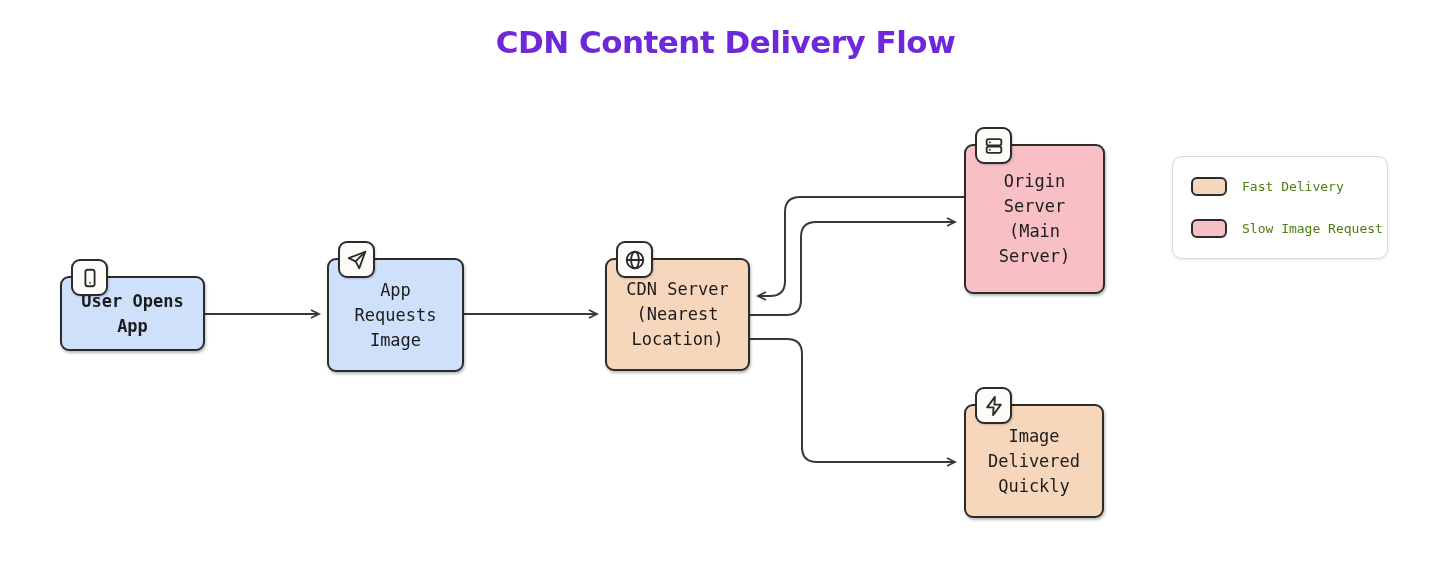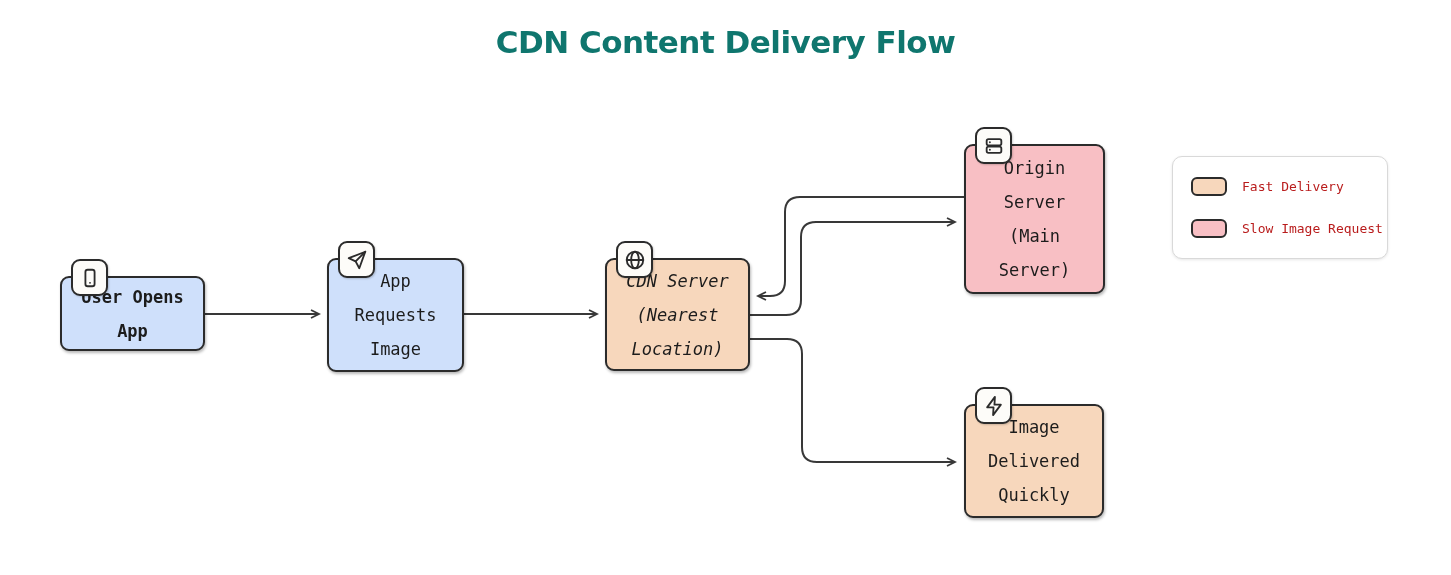--- a/index.html
+++ b/index.html
@@ -2,56 +2,56 @@
 <html><head>
 <meta charset="utf-8">
 <style>
   html,body{margin:0;padding:0;background:#ffffff;}
   body{width:1451px;height:575px;position:relative;overflow:hidden;
        font-family:"DejaVu Sans","Liberation Sans",sans-serif;}
 
   .canvas{position:absolute;inset:0;}
 
   .title{position:absolute;top:24px;left:0;width:100%;text-align:center;
-         font-size:31px;font-weight:800;color:#0f766e;letter-spacing:-0.5px;}
+         font-size:31px;font-weight:800;color:#6d28d9;letter-spacing:-0.5px;}
 
   
   .edges{position:absolute;left:0;top:0;width:1451px;height:575px;pointer-events:none;}
 
   
   .node{position:absolute;border:2px solid #2b2b2b;border-radius:9px;
         box-shadow:1px 2px 3px rgba(0,0,0,0.28);
         display:flex;align-items:center;justify-content:center;
         font-family:"DejaVu Sans Mono","Liberation Mono",monospace;
-        font-size:17px;line-height:34px;color:#1c1c1c;text-align:center;
+        font-size:17px;line-height:25px;color:#1c1c1c;text-align:center;
         white-space:pre-line;}
   .node-1{left:60px; top:276px;width:141px;height:71px;font-weight:bold;}
   .node-2{left:327px;top:258px;width:133px;height:110px;}
-  .node-3{left:605px;top:258px;width:141px;height:109px;font-style:italic;}
+  .node-3{left:605px;top:258px;width:141px;height:109px;}
   .node-4{left:964px;top:144px;width:137px;height:146px;}
   .node-5{left:964px;top:404px;width:136px;height:110px;}
 
   .badge{position:absolute;left:9px;top:-19px;width:37px;height:37px;
          background:#fdfcf9;border:2px solid #2b2b2b;border-radius:9px;
          box-sizing:border-box;display:flex;align-items:center;justify-content:center;
          box-shadow:1px 1px 2px rgba(0,0,0,0.18);}
   .badge svg{width:22px;height:22px;stroke:#2b2b2b;stroke-width:2;
              fill:none;stroke-linecap:round;stroke-linejoin:round;}
 
   
   .legend{position:absolute;left:1172px;top:156px;width:216px;height:103px;
           background:#ffffff;border:1px solid #d9d9d9;border-radius:10px;
           box-shadow:0 1px 3px rgba(0,0,0,0.10);box-sizing:border-box;
           display:flex;flex-direction:column;justify-content:center;gap:23px;
           padding:0 18px;}
   .legend-item{display:flex;align-items:center;gap:15px;}
   .legend-swatch{width:36px;height:19px;border:2px solid #2b2b2b;border-radius:6px;
                  box-sizing:border-box;flex:0 0 auto;}
   .legend-label{font-family:"DejaVu Sans Mono","Liberation Mono",monospace;
-                font-size:13px;color:#b91c1c;white-space:nowrap;}
+                font-size:13px;color:#4d7c0f;white-space:nowrap;}
 </style>
 </head>
 <body>
 
 <div class="canvas">
 
   <div class="title">CDN Content Delivery Flow</div>
 
   <svg class="edges" viewBox="0 0 1451 575" xmlns="http://www.w3.org/2000/svg">
     <defs>

